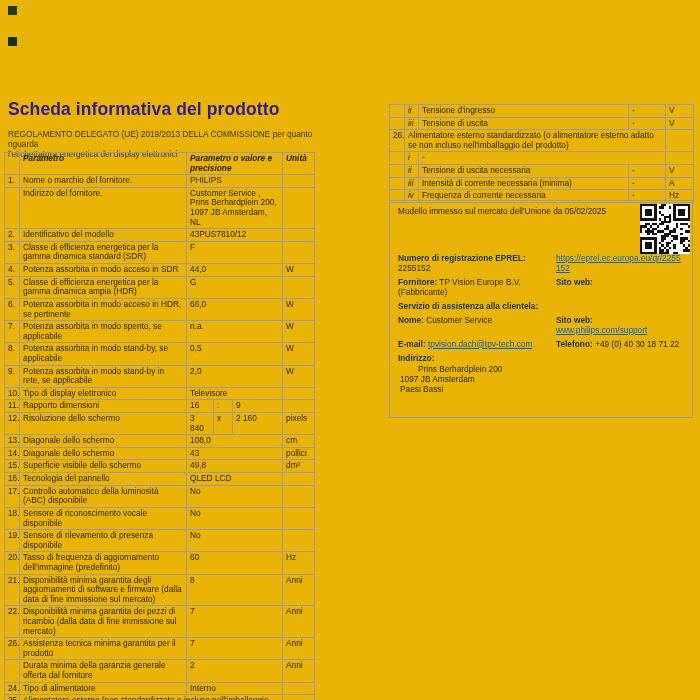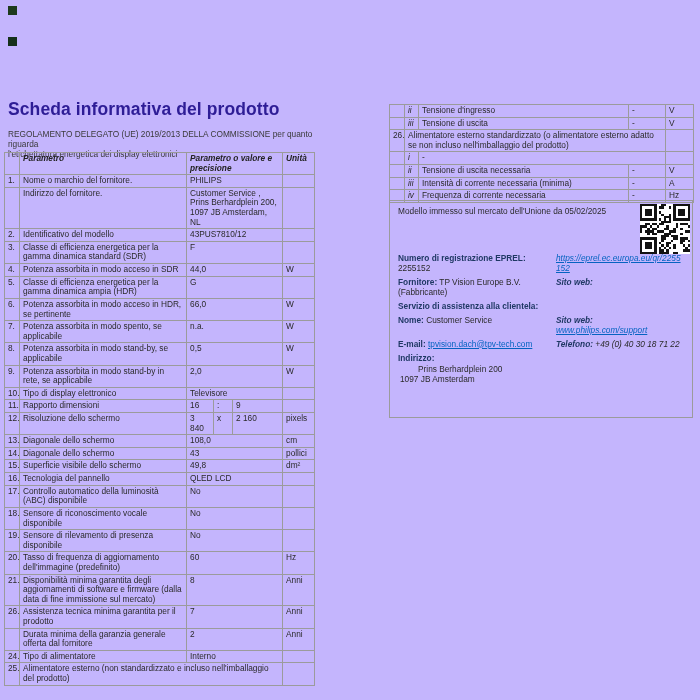--- a/index.html
+++ b/index.html
@@ -1,20 +1,20 @@
 <!DOCTYPE html>
 <html><head>
 <meta charset="utf-8">
 <style>
   * { box-sizing: border-box; }
   html,body { margin:0; padding:0; background:#fff; }
   .page {
     position: relative;
     width: 700px; height: 700px;
-    background: #c4b5fd;
+    background: #eab308;
     font-family: "Liberation Sans", sans-serif;
     color: #222;
     overflow: hidden;
   }
   .corner-mark { position:absolute; left:8px; width:9px; height:9px; background:#1e3a1c; }
   .corner-mark.m1 { top:6px; }
   .corner-mark.m2 { top:37px; background:#16301a; }
 
   .doc-title {
     position:absolute; left:8px; top:99px;
@@ -52,21 +52,21 @@
   .v-left { text-align:left; }
 
   .info-box {
     position:absolute; left:389px; top:200px; width:304px; height:218px;
     border:1px solid #9b9b9b;
     font-size:8.3px; line-height:1.2;
     padding:6px 8px 4px 8px;
   }
   .box-row { display:flex; align-items:flex-start; margin-bottom:4px; }
   .box-left { flex:1 1 auto; padding-right:6px; }
-  .box-right { flex:0 0 128px;font-style:italic; }
+  .box-right { flex:0 0 128px; }
   .lbl { font-weight:bold; color:#1f3864; }
   .val { color:#2a2a2a; }
   a.link, .link { color:#0563c1; text-decoration:underline; overflow-wrap:anywhere; cursor:pointer; }
   .row-eprel { margin-top:37px; }
   .addr-line { color:#2a2a2a; line-height:1.25;padding-left:20px; }
   .addr-line.indent { padding-left:2px; }
 
   .qr-wrap { position:absolute; top:3px; right:2px; width:50px; height:50px; }
 </style>
 </head>
@@ -227,20 +227,26 @@
     <tr>
       <td class="num">20.</td>
       <td colspan="2">Tasso di frequenza di aggiornamento dell'immagine (predefinito)</td>
       <td colspan="3" class="v-right">60</td>
       <td>Hz</td>
     </tr>
     <tr>
       <td class="num">21.</td>
       <td colspan="2">Disponibilità minima garantita degli aggiornamenti di software e firmware (dalla data di fine immissione sul mercato)</td>
       <td colspan="3" class="v-right">8</td>
+      <td>Anni</td>
+    </tr>
+    <tr>
+      <td class="num">22.</td>
+      <td colspan="2">Disponibilità minima garantita dei pezzi di ricambio (dalla data di fine immissione sul mercato)</td>
+      <td colspan="3" class="v-right">7</td>
       <td>Anni</td>
     </tr>
     <tr>
       <td class="num">26.</td>
       <td colspan="2">Assistenza tecnica minima garantita per il prodotto</td>
       <td colspan="3" class="v-right">7</td>
       <td>Anni</td>
     </tr>
     <tr>
       <td class="num"></td>
@@ -492,16 +498,17 @@
       <div class="box-right">
         <span class="lbl">Telefono:</span>
         <span class="val">+49 (0) 40 30 18 71 22</span>
       </div>
     </div>
 
     <div>
       <div class="lbl">Indirizzo:</div>
       <div class="addr-line">Prins Berhardplein 200</div>
       <div class="addr-line indent">1097 JB Amsterdam</div>
+      <div class="addr-line indent">Paesi Bassi</div>
     </div>
   </div>
 
 </div>
 
 </body></html>

